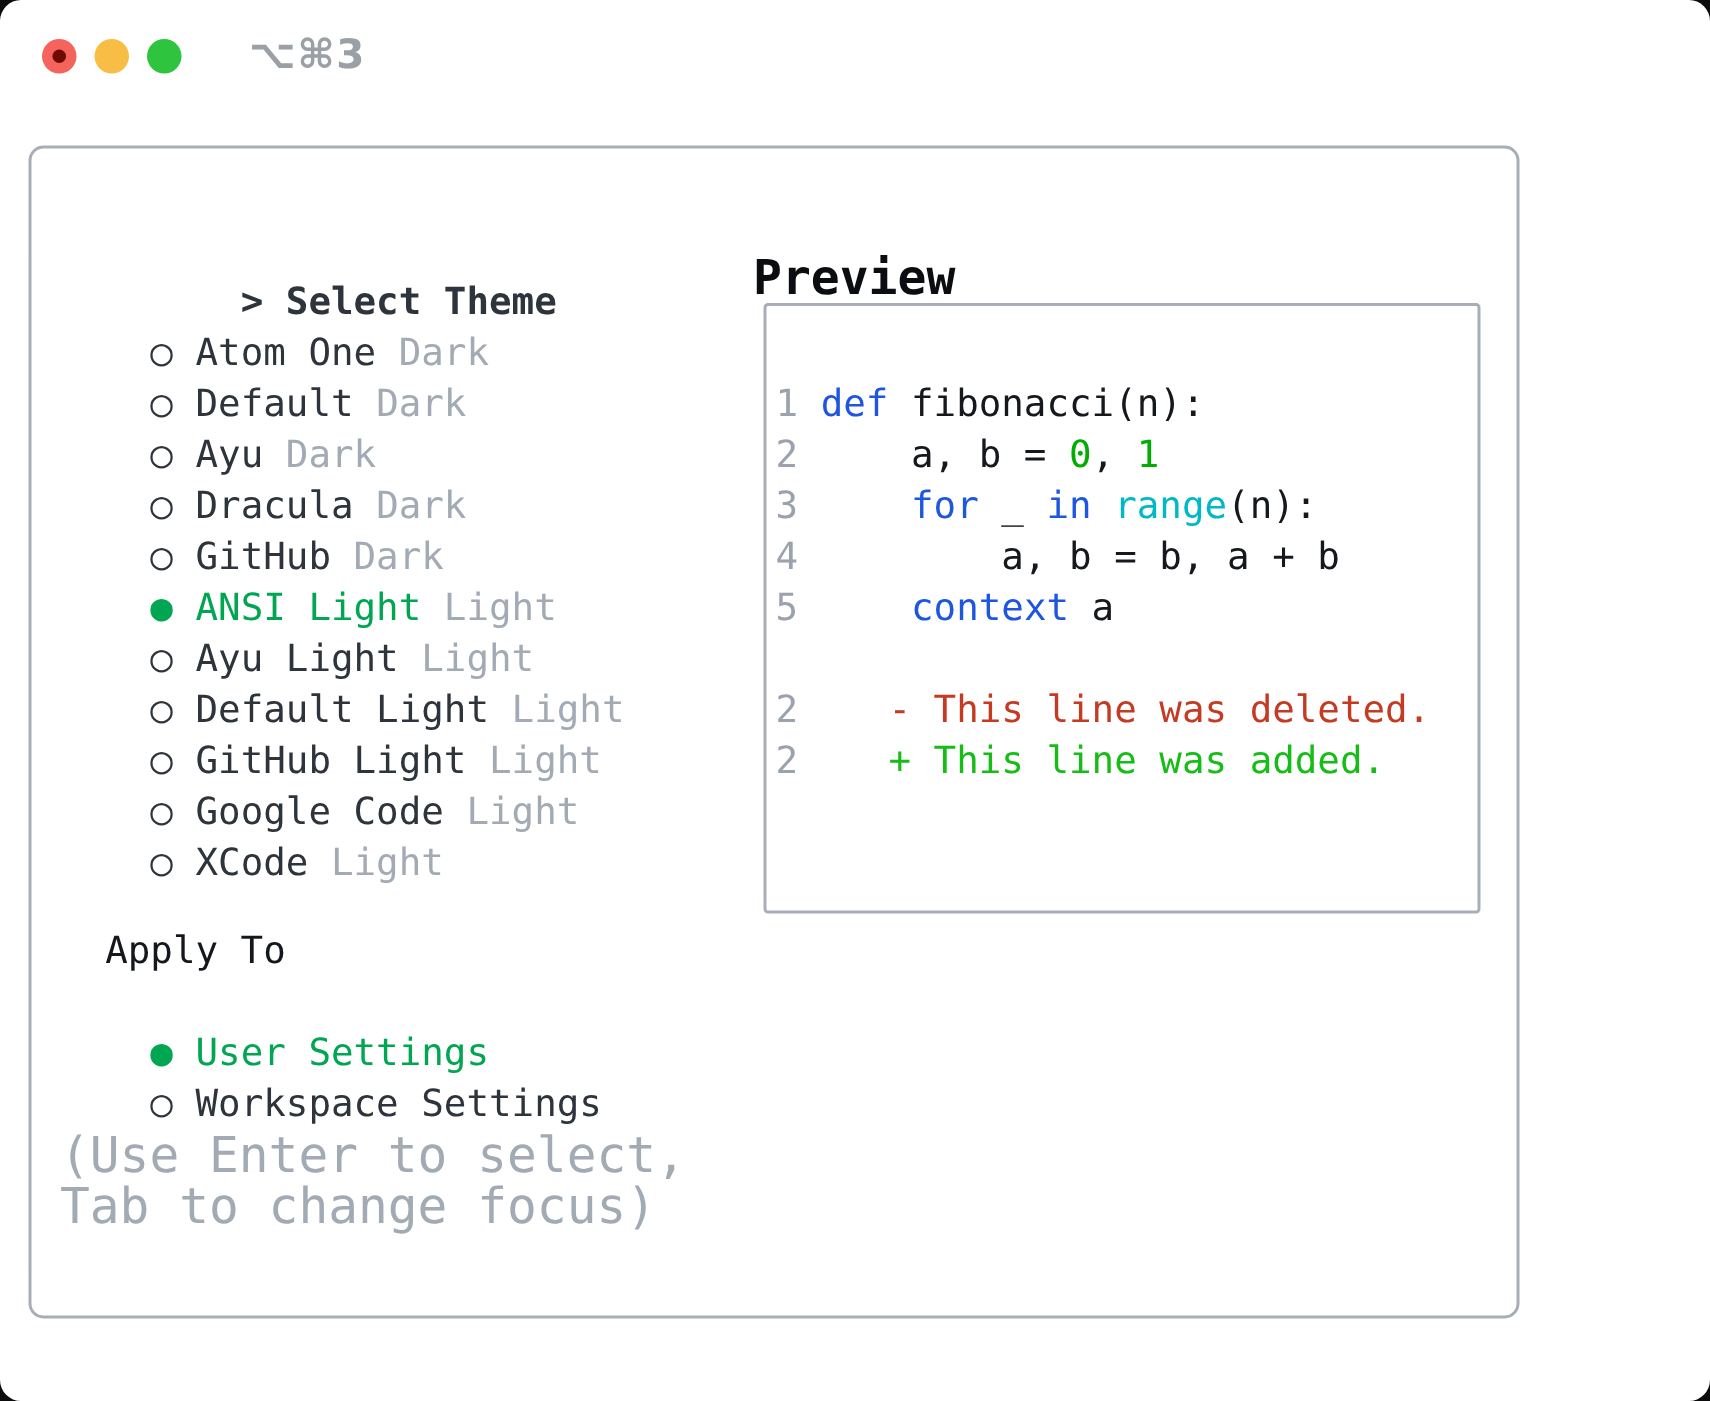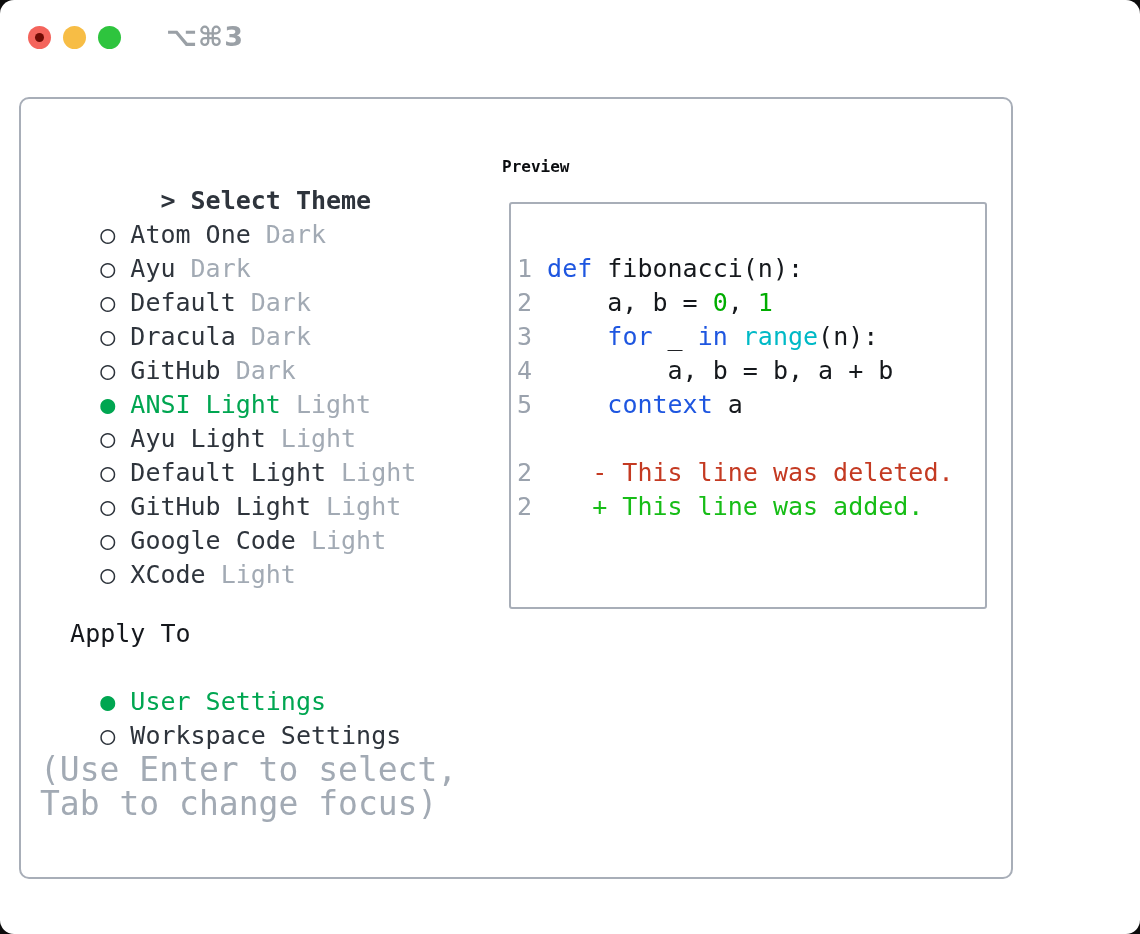--- a/index.html
+++ b/index.html
@@ -57,22 +57,22 @@
   .nm.sel{color:var(--accent-green,#00a651);}
   .variant{color:var(--muted,#a2aab4);}
   .apply-hdr{color:#14171c;margin-top:25px;}
   .hint{
     width:440px;color:var(--muted,#a2aab4);
     font-size:33px;line-height:34px;
     white-space:normal;
   }
   
   .preview-hdr{
-    position:absolute;left:481px;top:51px;
-    font-size:16px;line-height:34px;font-weight:bold;
+    position:absolute;left:481px;top:69px;
+    font-size:32px;line-height:34px;font-weight:bold;
     color:var(--heading,#0b0d10);
   }
   .preview-box{
     position:absolute;left:488px;top:103px;width:474px;height:403px;
     border:2px solid var(--border,#a8aeb8);
     border-radius:3px;
     overflow:hidden;
   }
   .preview-code{
     padding:48px 0 0 6px;
@@ -108,25 +108,25 @@
       <div class="row hdr">
         <span class="marker hdr">&gt;</span><span class="nm hdr"> Select Theme</span>
       </div>
       <div id="theme-items">
 
   <div class="row item">
     <span class="marker">○</span><span class="nm"> Atom One</span><span class="variant"> Dark</span>
   </div>
 
   <div class="row item">
-    <span class="marker">○</span><span class="nm"> Ayu</span><span class="variant"> Dark</span>
+    <span class="marker">○</span><span class="nm"> Default</span><span class="variant"> Dark</span>
   </div>
 
   <div class="row item">
-    <span class="marker">○</span><span class="nm"> Default</span><span class="variant"> Dark</span>
+    <span class="marker">○</span><span class="nm"> Ayu</span><span class="variant"> Dark</span>
   </div>
 
   <div class="row item">
     <span class="marker">○</span><span class="nm"> Dracula</span><span class="variant"> Dark</span>
   </div>
 
   <div class="row item">
     <span class="marker">○</span><span class="nm"> GitHub</span><span class="variant"> Dark</span>
   </div>
 

